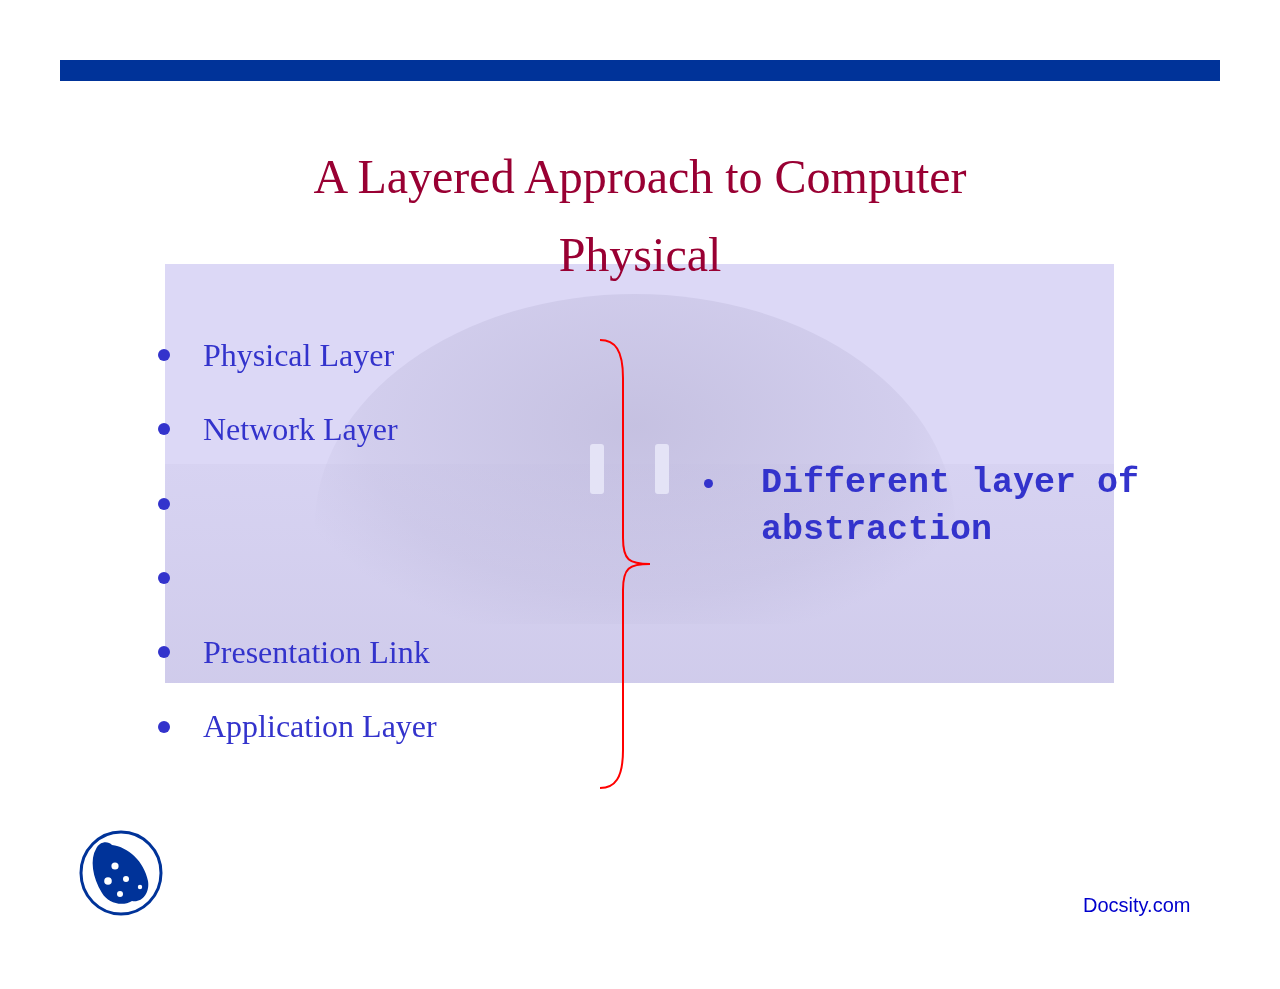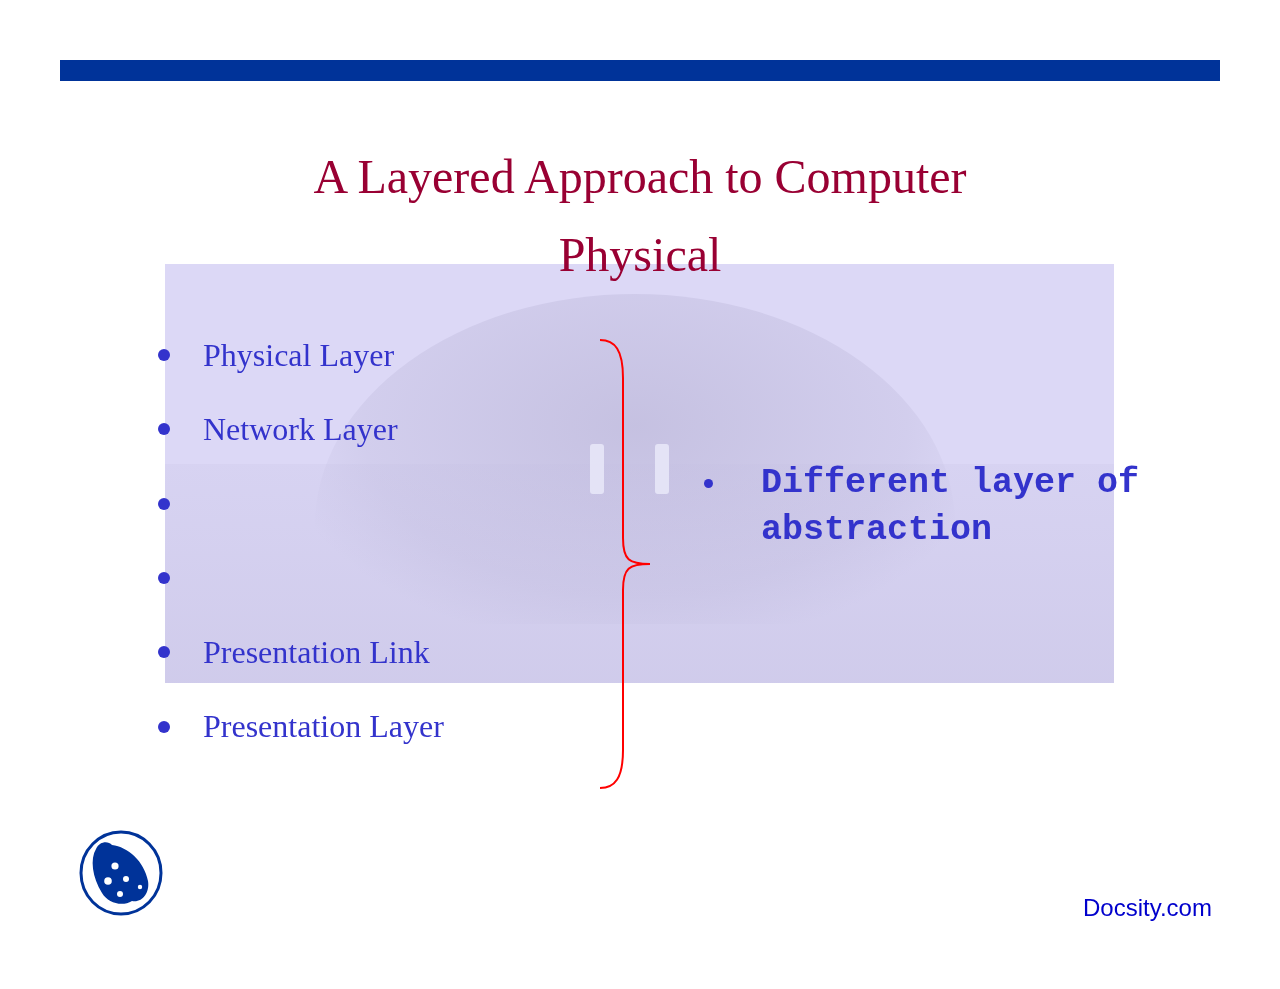--- a/index.html
+++ b/index.html
@@ -62,21 +62,21 @@
     .right-list .bullet {
       position: absolute; left: 8px; top: 19px; width: 9px; height: 9px;
       border-radius: 50%; background: #3333cc;
     }
     .logo {
       position: absolute; left: 78px; top: 829px; width: 86px; height: 88px;
     }
     .footer-brand {
       position: absolute; left: 1083px; top: 894px;
       font-family: "Liberation Sans", "DejaVu Sans", sans-serif;
-      font-size: 24px; color: #0000cc;
+      font-size: 20px; color: #0000cc;
     }
   </style>
 </head>
 <body>
 
 <div class="top-bar"></div>
 
 <div class="bg-photo">
   <div class="dome"></div>
   <div class="ground"></div>
@@ -103,21 +103,21 @@
     </li>
   <li>
       <span class="bullet"></span>
     </li>
   <li>
       <span class="bullet"></span>
       <span>Presentation Link</span>
     </li>
   <li>
       <span class="bullet"></span>
-      <span>Presentation Layer</span>
+      <span>Application Layer</span>
     </li>
 </ul>
 
 <svg class="brace" viewBox="0 0 60 452" xmlns="http://www.w3.org/2000/svg">
   <path d="M5 2 C20 2 28 12 28 40 L28 200 C28 222 34 226 55 226 C34 226 28 230 28 252 L28 412 C28 440 20 450 5 450" fill="none" stroke="#ff0000" stroke-width="2"></path>
 </svg>
 
 <ul class="right-list">
   <li><span class="bullet"></span><span>Different layer of abstraction</span></li>
 </ul>

